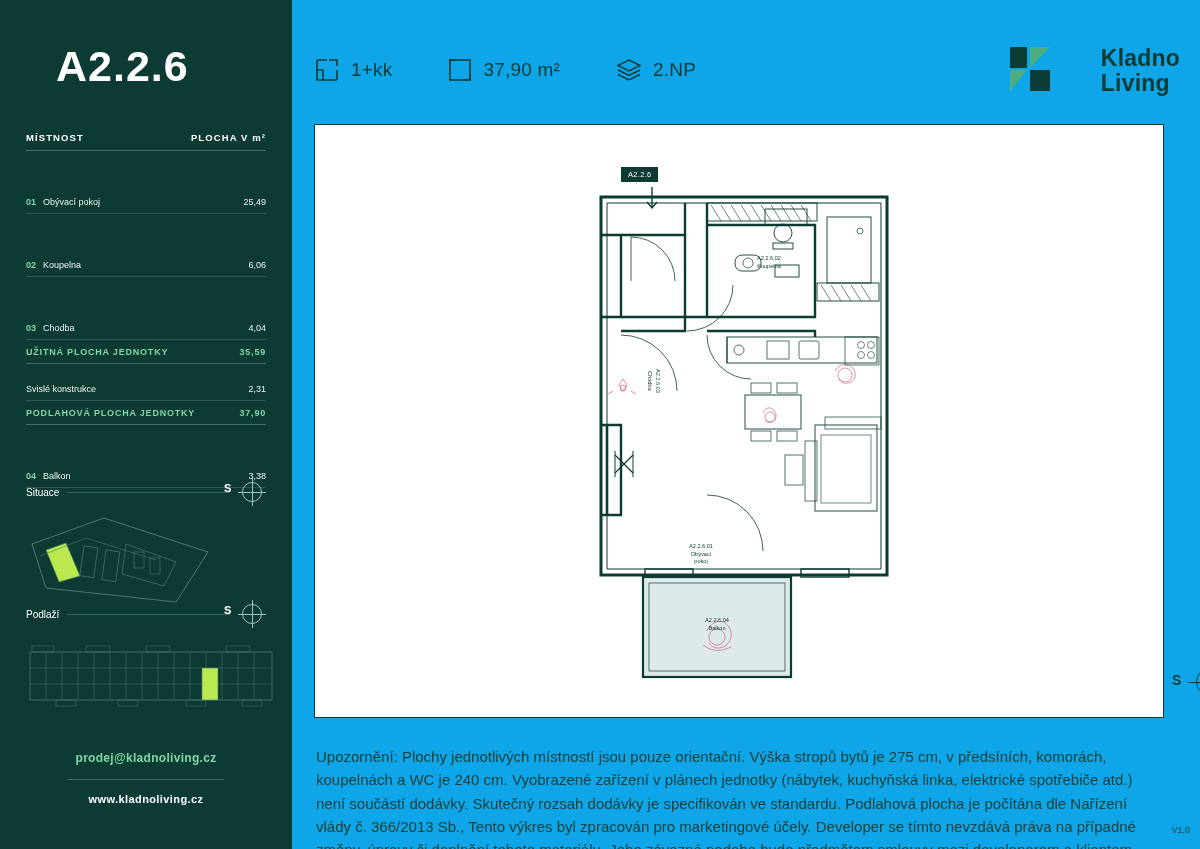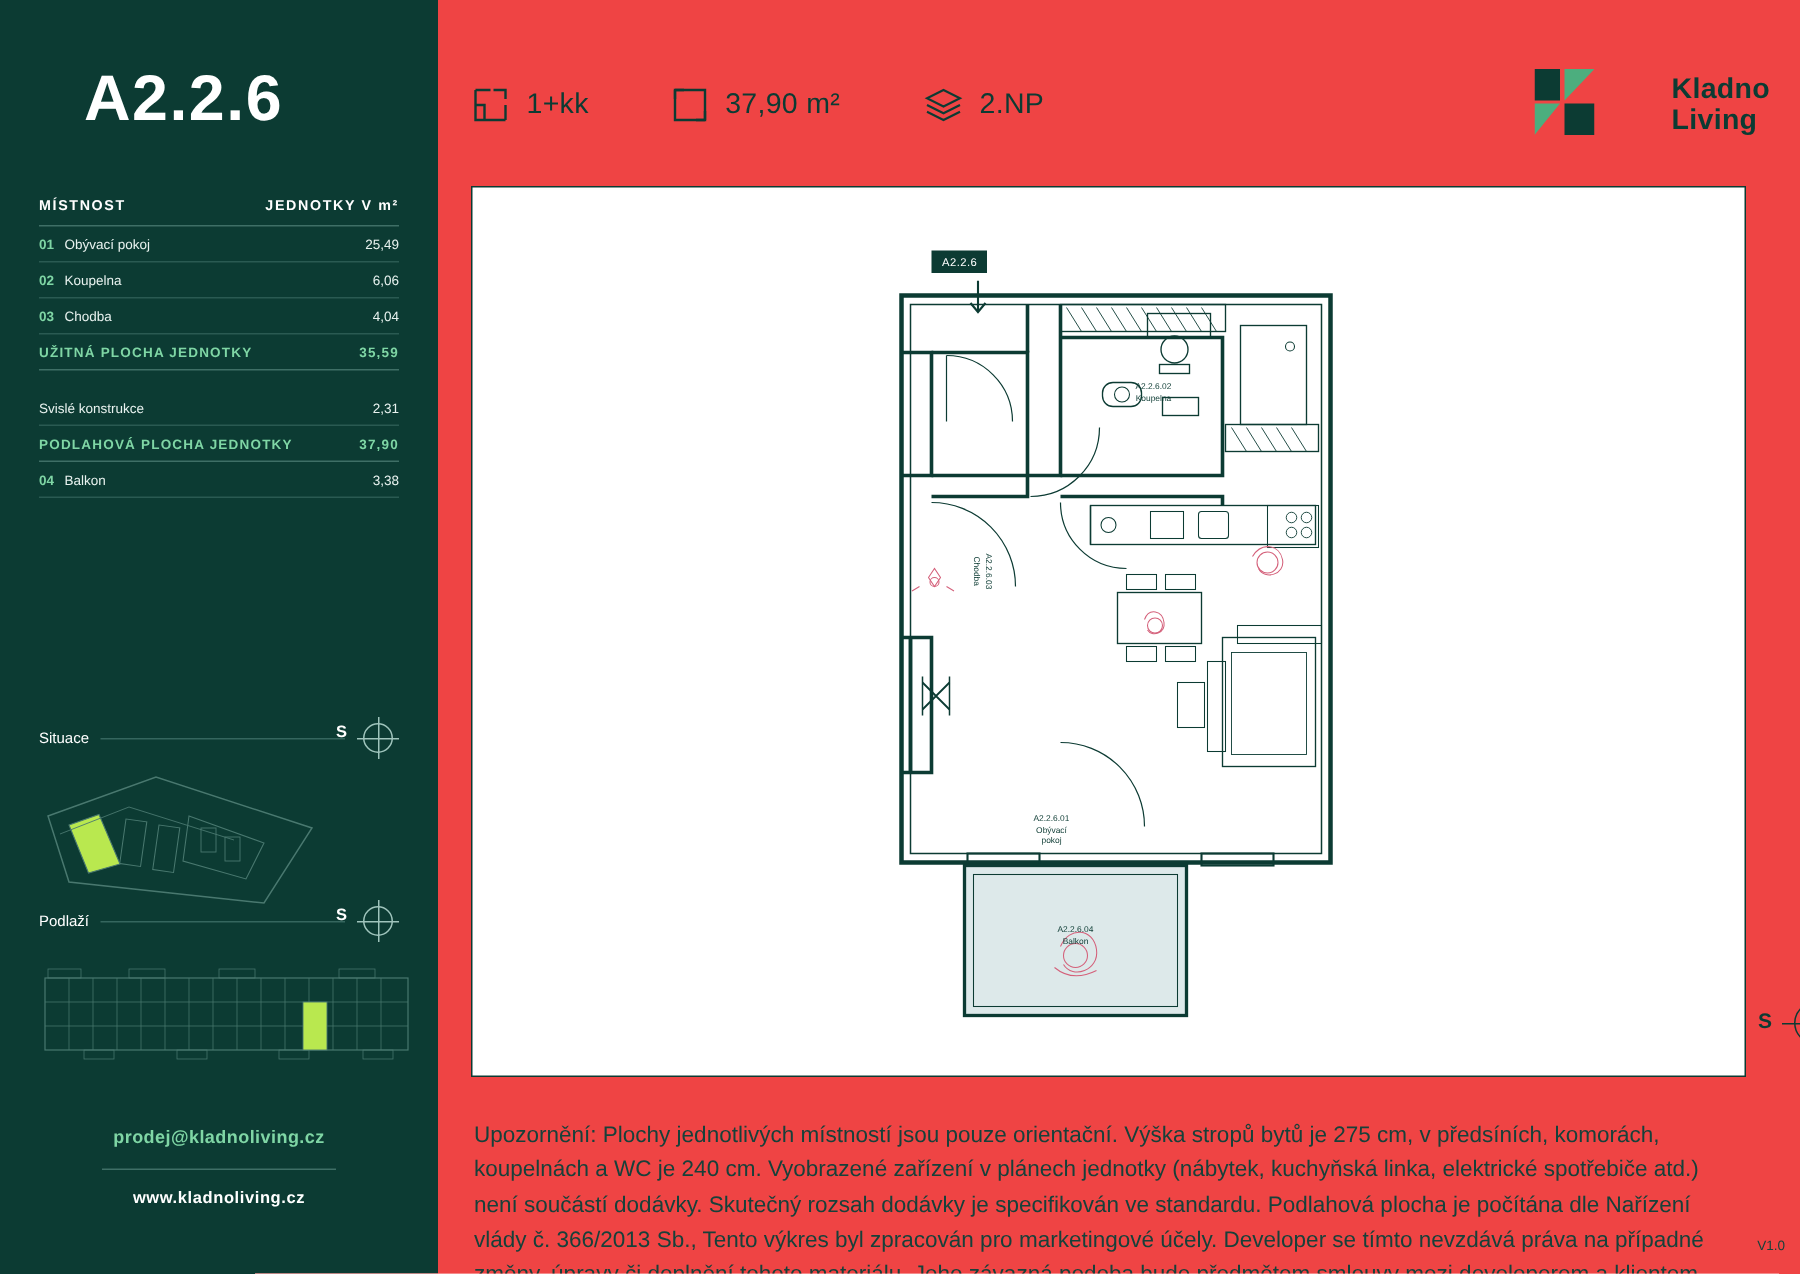--- a/index.html
+++ b/index.html
@@ -35,21 +35,21 @@
     font-size:9.5px; letter-spacing:1.1px; font-weight:bold;
     padding-bottom:7px;
     border-bottom:1px solid #3f6f66;
     gap:48px;
   }
   .row {
     display:flex; justify-content:space-between; align-items:baseline;
     font-size:9px; padding:7px 0 6px 0;
     border-bottom:1px solid #2a5a52;
   }
-  .row .left { display:flex; align-items:baseline; gap:7px; }
+  .row .left { display:flex; align-items:baseline; gap:7px;margin-top:39px; }
   .row .num { color:#7fd6a5; font-weight:bold; font-size:9px; }
   .row .nm { color:#e8f2ef; font-size:9px; }
   .row .val { color:#e8f2ef; font-size:9px; }
   .row.total { border-bottom:1px solid #3f6f66;text-align:right; }
   .row.total .nm, .row.total .val {
     color:#7fd6a5; font-weight:bold; letter-spacing:0.8px; font-size:9px;
   }
   .gap { height:13px; }
   .row.plain { border-bottom:1px solid #2a5a52; }
 
@@ -83,36 +83,36 @@
 
   .contact {
     position:absolute; left:0; right:0; bottom:44px; text-align:center;
   }
   .contact .phone { color:#7fd6a5; font-size:12px; font-weight:bold; letter-spacing:0.3px; }
   .contact .mail  { color:#7fd6a5; font-size:12px; font-weight:bold; letter-spacing:0.3px; margin-top:2px;}
   .contact .sep { width:156px; height:1px; background:#3f6f66; margin:14px auto 13px auto; }
   .contact .web { color:#ffffff; font-size:11px; font-weight:bold; letter-spacing:0.4px; }
 
   
-  .main { flex:1; position:relative; background:#ef4444; }
+  .main { flex:1; position:relative; background:#0ea5e9; }
 
   .topbar {
     position:absolute; left:22px; right:20px; top:40px; height:60px;
     display:flex; align-items:center;
   }
   .meta { display:flex; align-items:center; gap:11px; margin-right:56px; }
   .meta .txt { font-size:19px; color:#0c3b33; font-weight:500; letter-spacing:0.2px; }
   .meta svg { display:block; }
 
   .brand {
     position:absolute; right:0; top:6px;
     display:flex; align-items:center; gap:11px;
   }
   .brand .bname { line-height:1.08; }
-  .brand .bname div { font-size:19px; font-weight:bold; color:#0c3b33; letter-spacing:0.2px;margin-left:40px;}
+  .brand .bname div { font-size:23px; font-weight:bold; color:#0c3b33; letter-spacing:0.2px;margin-left:40px;}
 
   .plan-frame {
     position:absolute; left:22px; top:124px;
     width:850px; height:594px;
     border:1px solid #0c3b33;
     background:#ffffff;
   }
 
   .scale-wrap {
     position:absolute; left:900px; top:248px; width:70px; height:345px;
@@ -143,21 +143,21 @@
 
 <div class="page">
 
   <aside class="sidebar">
 
     <div class="unit-code">A2.2.6</div>
 
     <div class="tbl">
       <div class="hdr">
         <span>MÍSTNOST</span>
-        <span>JEDNOTKY V m²</span>
+        <span>PLOCHA V m²</span>
       </div>
 
       <div class="row">
         <span class="left">
           <span class="num">01</span>
           <span class="nm">Obývací pokoj</span>
         </span>
         <span class="val">25,49</span>
       </div>
 

